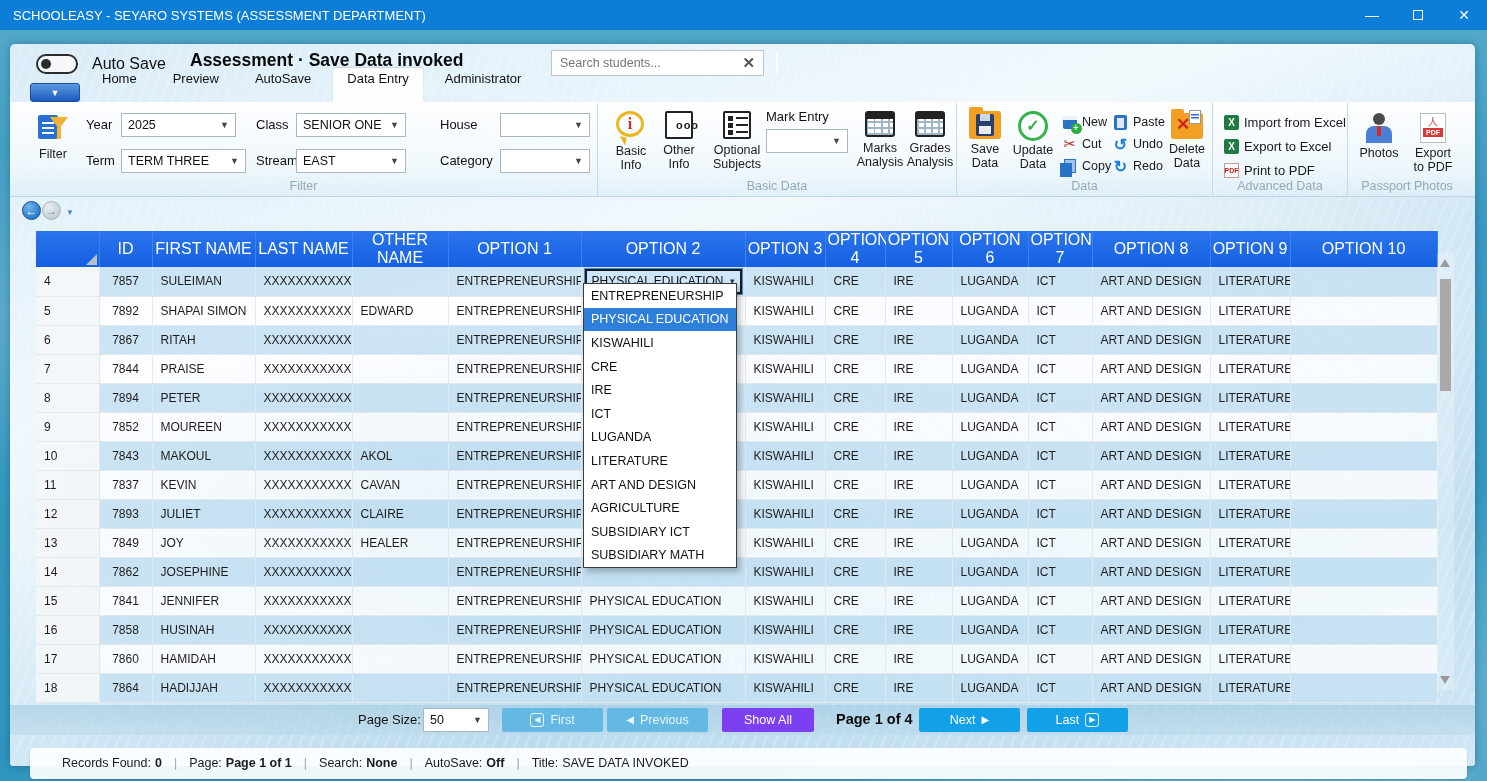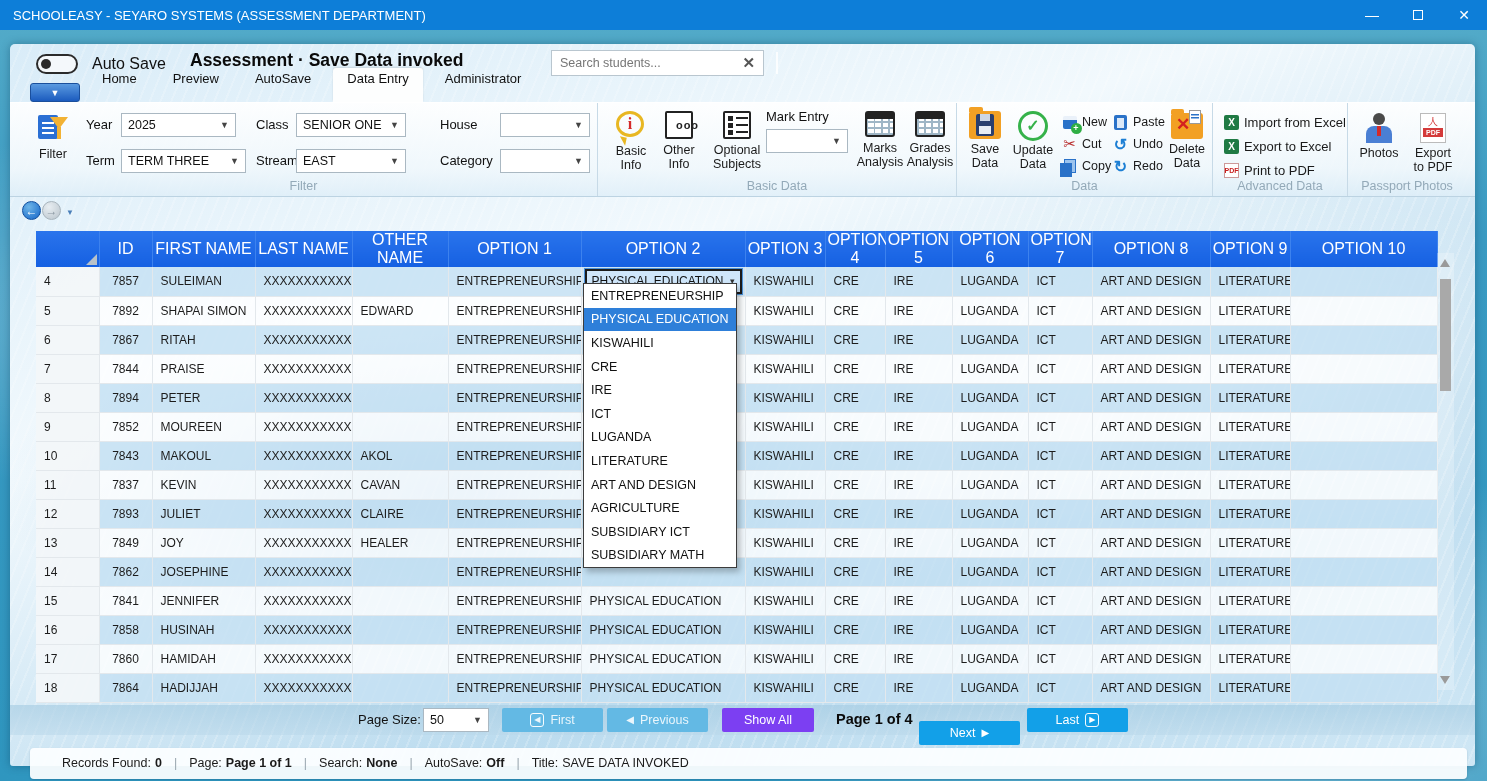--- a/index.html
+++ b/index.html
@@ -181,21 +181,21 @@
 
   
   .pagebar { position:relative; height:30px; margin-top:2px; background:linear-gradient(180deg, rgba(166,204,226,.65), rgba(186,216,234,.55)); }
   .pg-label { position:absolute; left:348px; top:7px; font-size:13px; color:#111; }
   .pg-combo { position:absolute; left:413px; top:3px; width:66px; }
   .pg-btn { position:absolute; top:3px; height:24px; width:101px; border-radius:2px; color:#fff; font-size:12.5px;
       display:flex; align-items:center; justify-content:center; gap:6px; }
   .pg-first { left:492px; background:#63b9e4; color:#eaf6fc; }
   .pg-prev { left:597px; background:#63b9e4; color:#eaf6fc; }
   .pg-show { left:712px; width:92px; background:#7c3ff2; }
-  .pg-next { left:909px; background:#12a0e8;margin-top:13px; }
+  .pg-next { left:909px; background:#12a0e8; }
   .pg-last { left:1017px; background:#12a0e8; }
   .pg-info { position:absolute; left:826px; top:6px; font-size:14.5px; font-weight:bold; color:#0a0a0a; }
   .skipbox { border:1.5px solid rgba(255,255,255,.95); border-radius:3px; font-size:8px; padding:1px 3px; line-height:10px; }
   .tri-txt { font-size:10px; }
 
   
   .statusbar { position:relative; margin:13px 8px 0 20px; height:31px; background:rgba(252,254,255,.94);
       border-radius:4px; display:flex; align-items:center; padding-left:32px; font-size:12.5px; color:#1a1a1a;
       box-shadow:0 1px 2px rgba(0,40,70,.2); }
   .st-seg { display:flex; align-items:center; }

